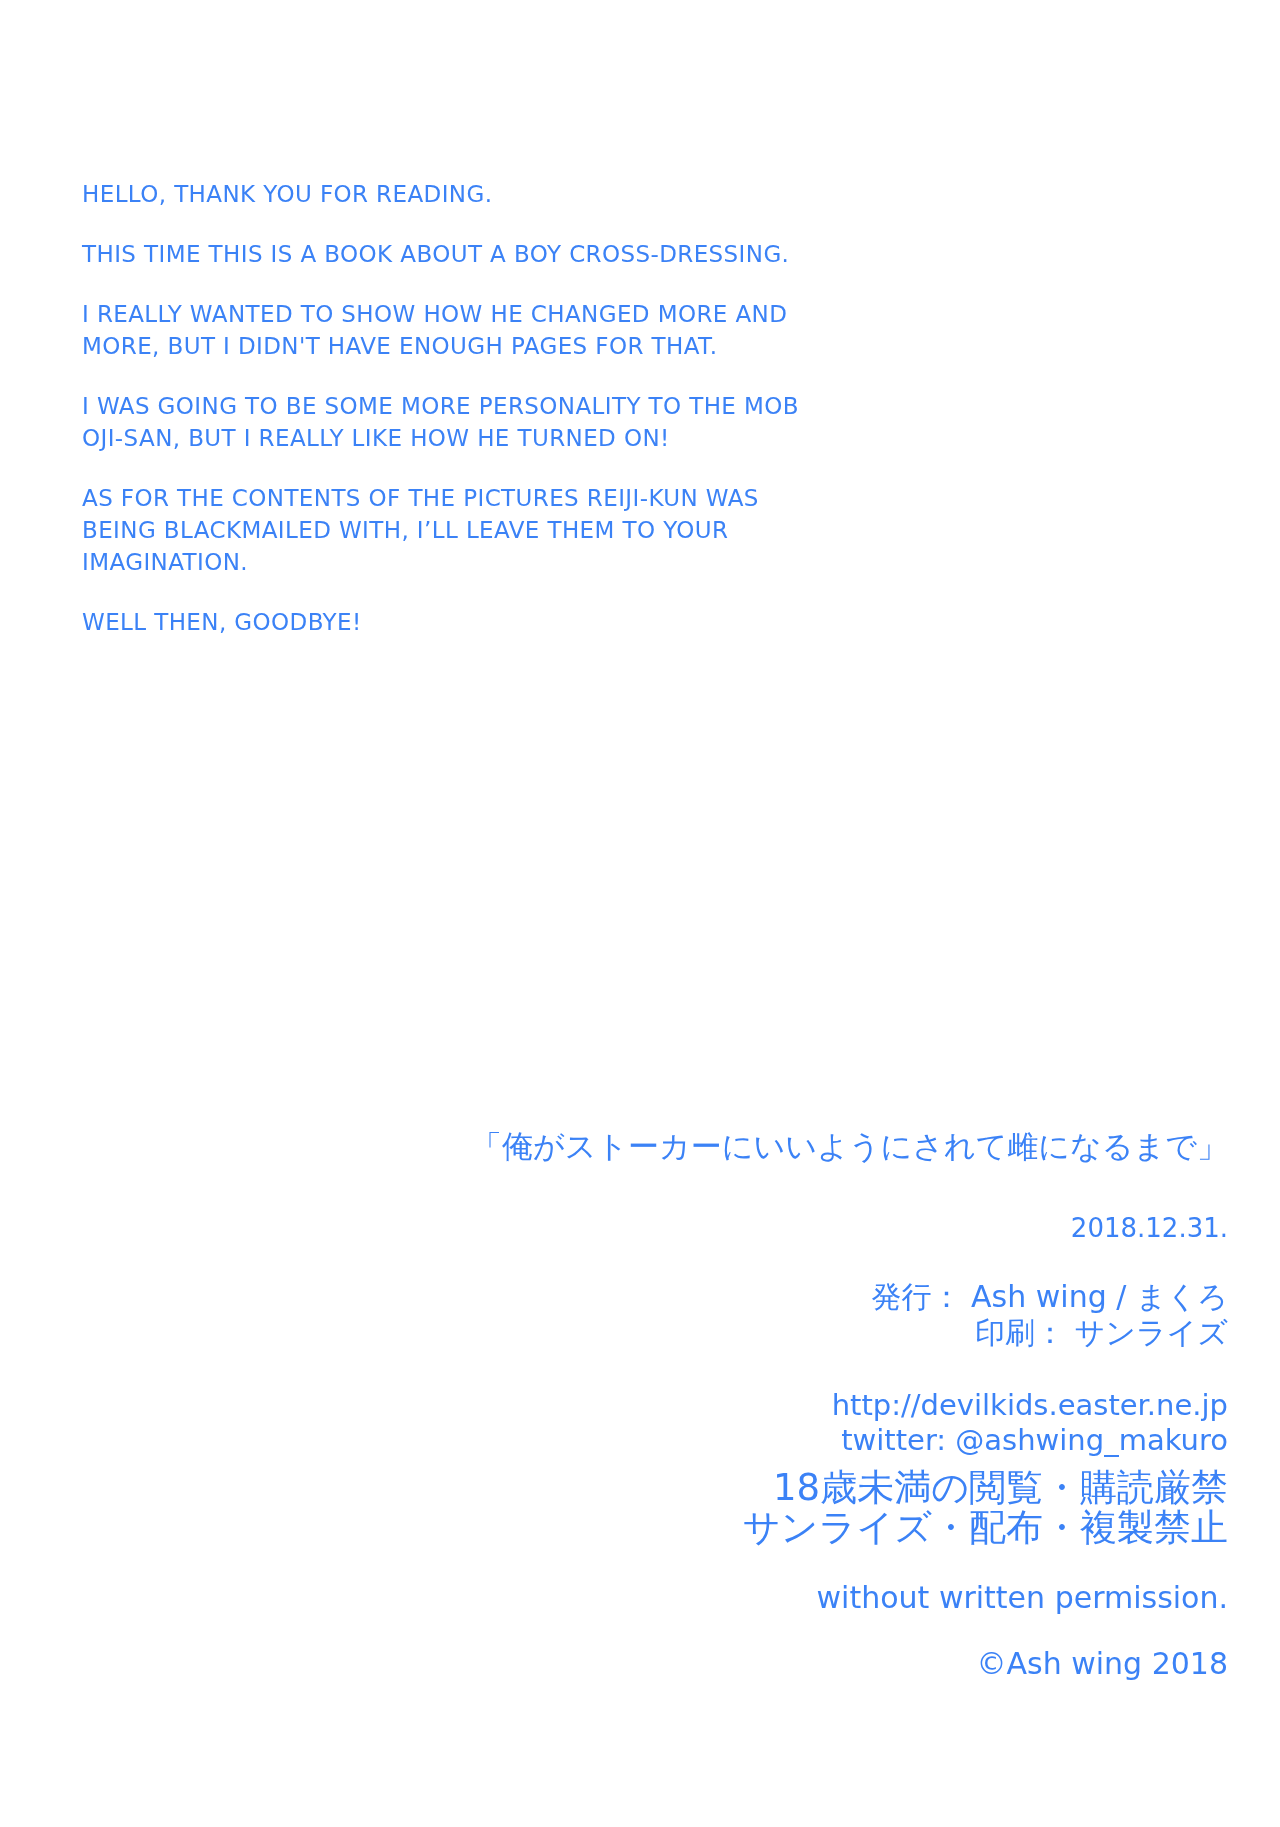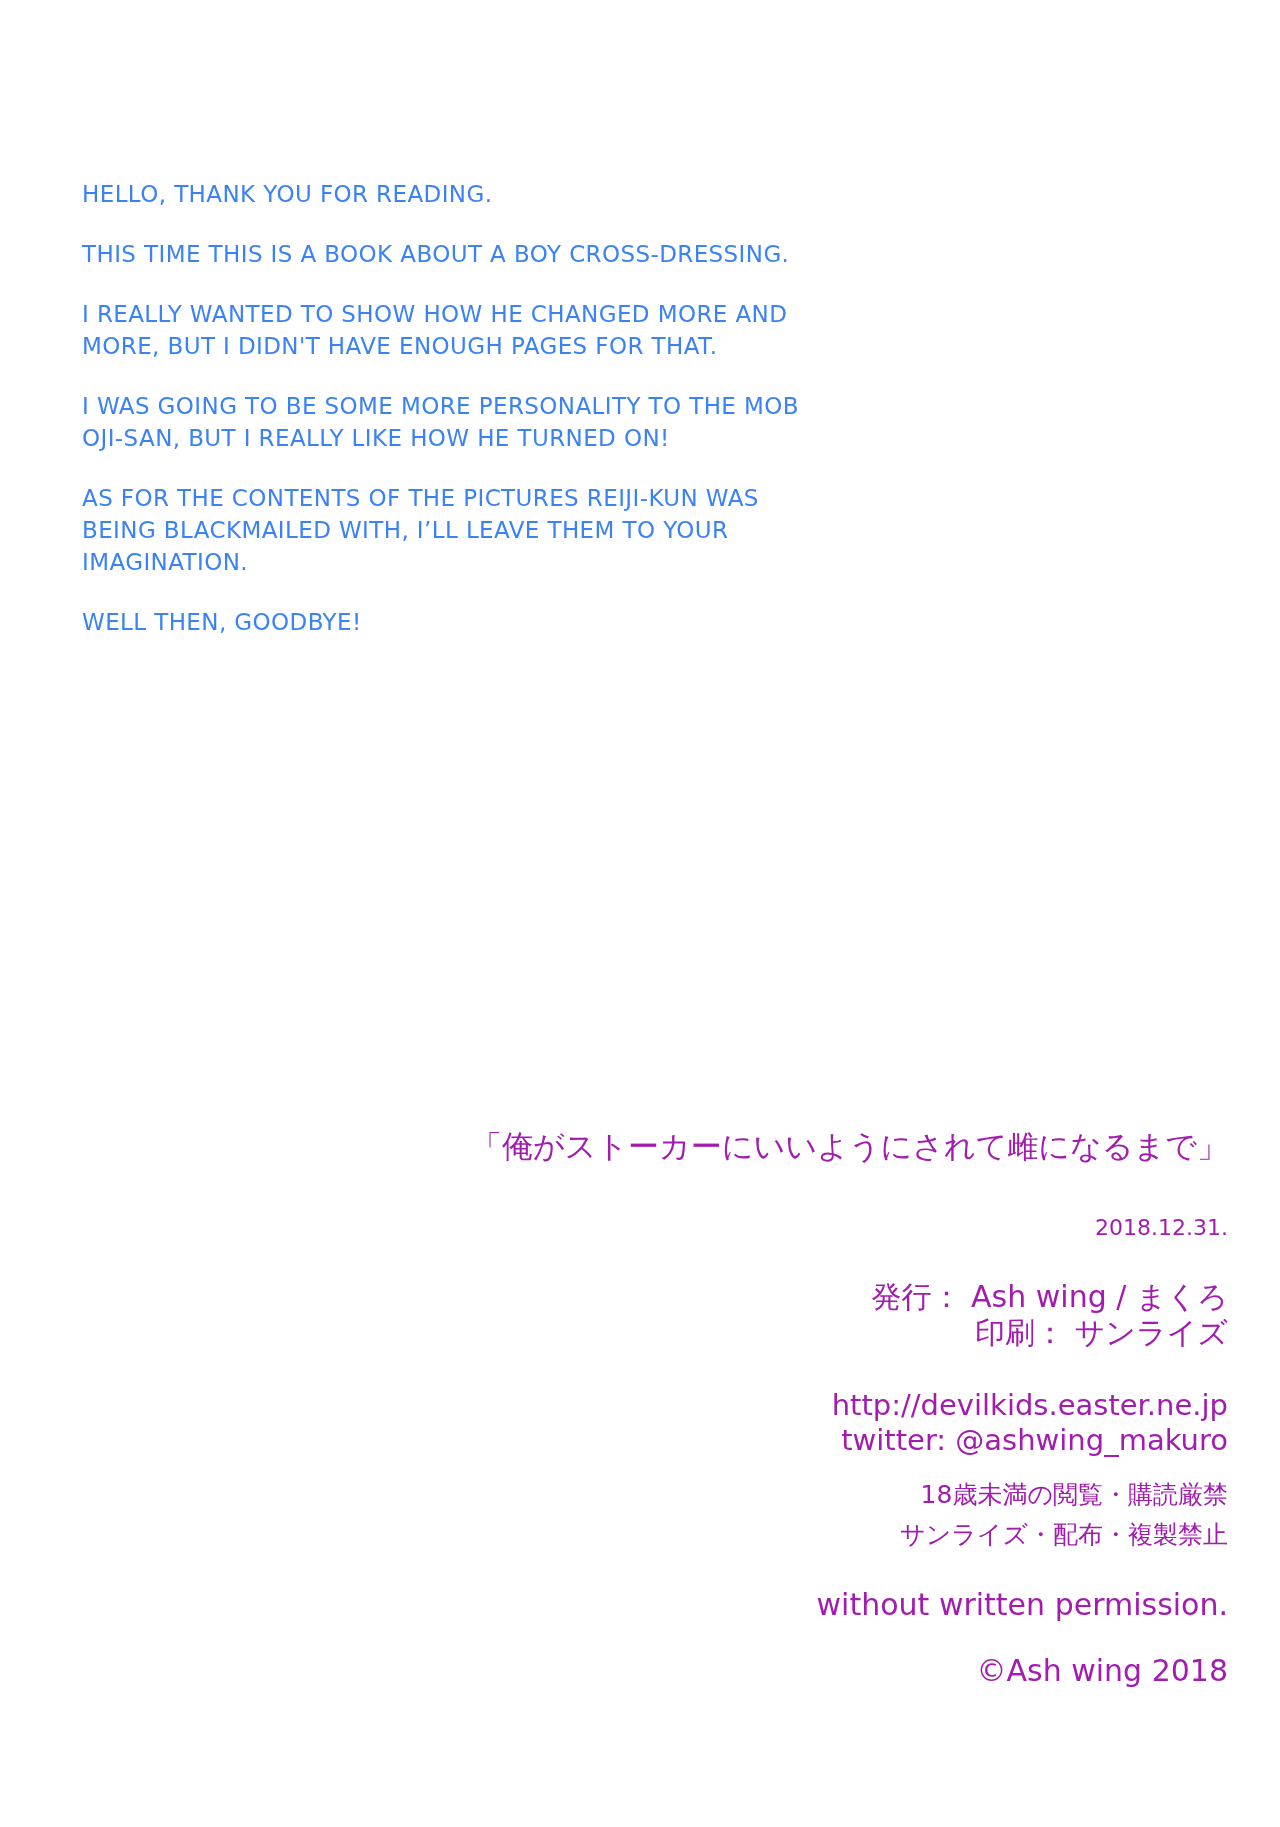--- a/index.html
+++ b/index.html
@@ -31,46 +31,46 @@
   .afterword .line {
     display: block;
     white-space: pre;
   }
   
   .colophon {
     position: absolute;
     right: 52px;
     top: 1126px;
     text-align: right;
-    color: #a21caf;
+    color: #3b82f6;
     white-space: nowrap;
   }
   .c-title {
     font-size: 31px;
     line-height: 40px;
   }
   .c-date {
-    font-size: 22px;
+    font-size: 26px;
     line-height: 36px;
     margin-top: 44px;
   }
   .c-publishing {
     font-size: 30px;
     line-height: 36px;
     margin-top: 33px;
   }
   .c-contact {
     font-size: 29px;
     line-height: 35px;
     margin-top: 37px;
   }
   .c-notice-jp {
-    font-size: 25px;
+    font-size: 37px;
     line-height: 40px;
-    margin-top: 17px;
+    margin-top: 10px;
   }
   .c-notice-en {
     font-size: 30px;
     line-height: 36px;
     margin-top: 32px;
   }
   .c-copyright {
     font-size: 30px;
     line-height: 36px;
     margin-top: 30px;

